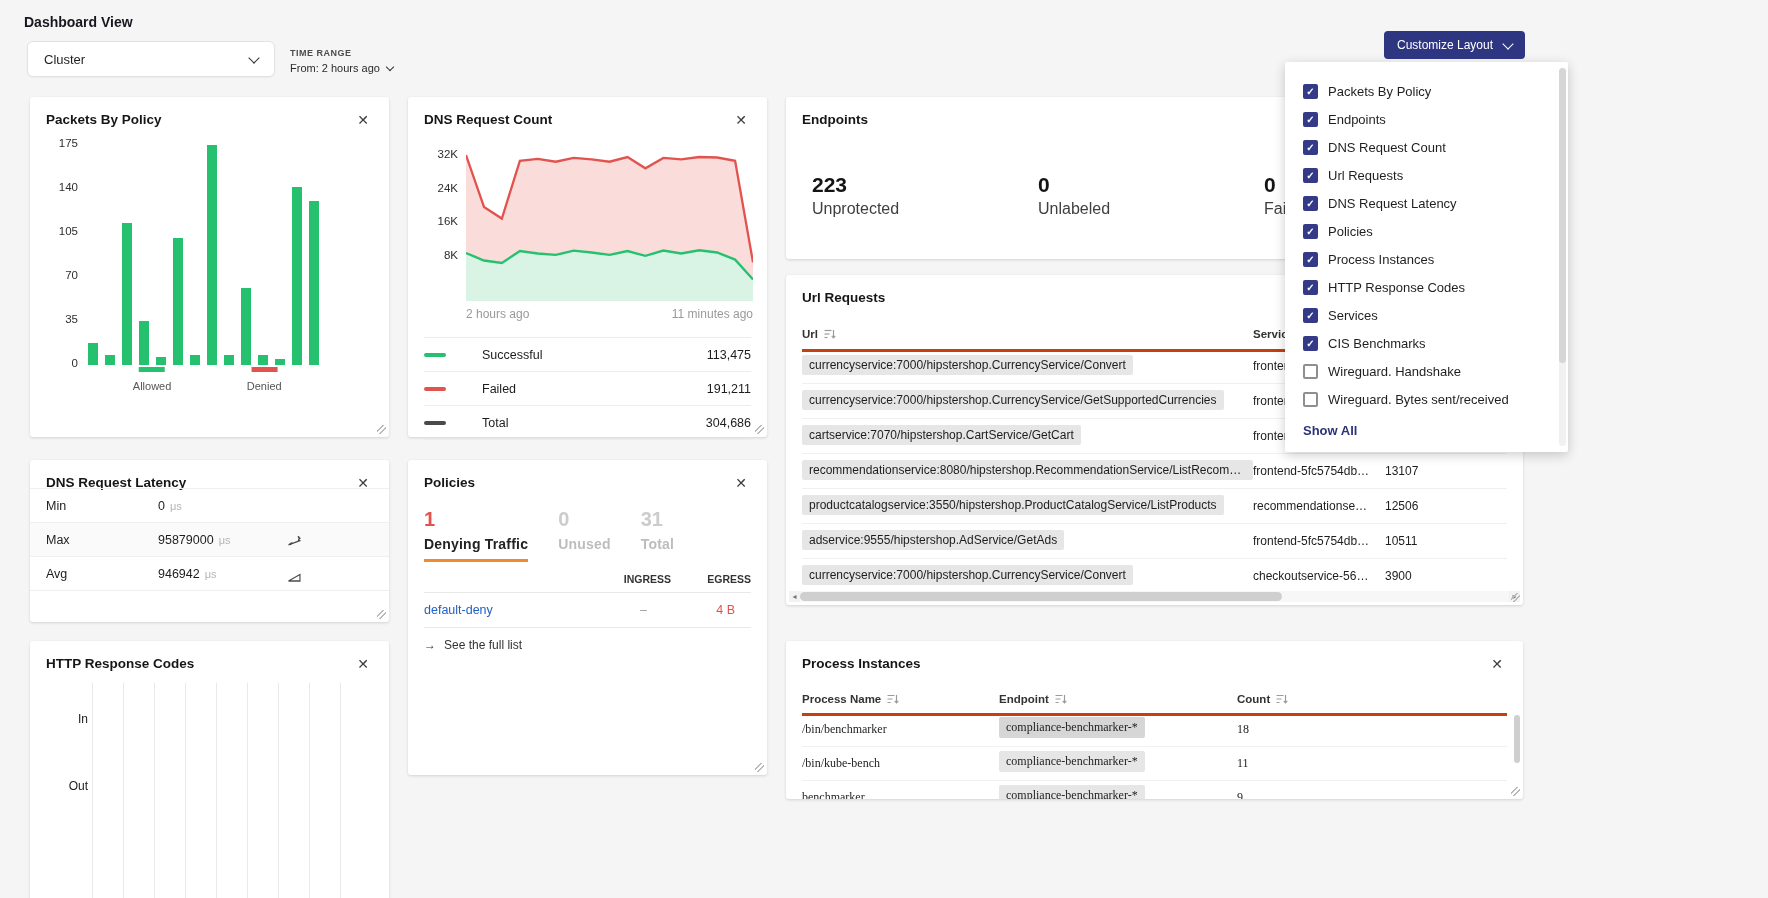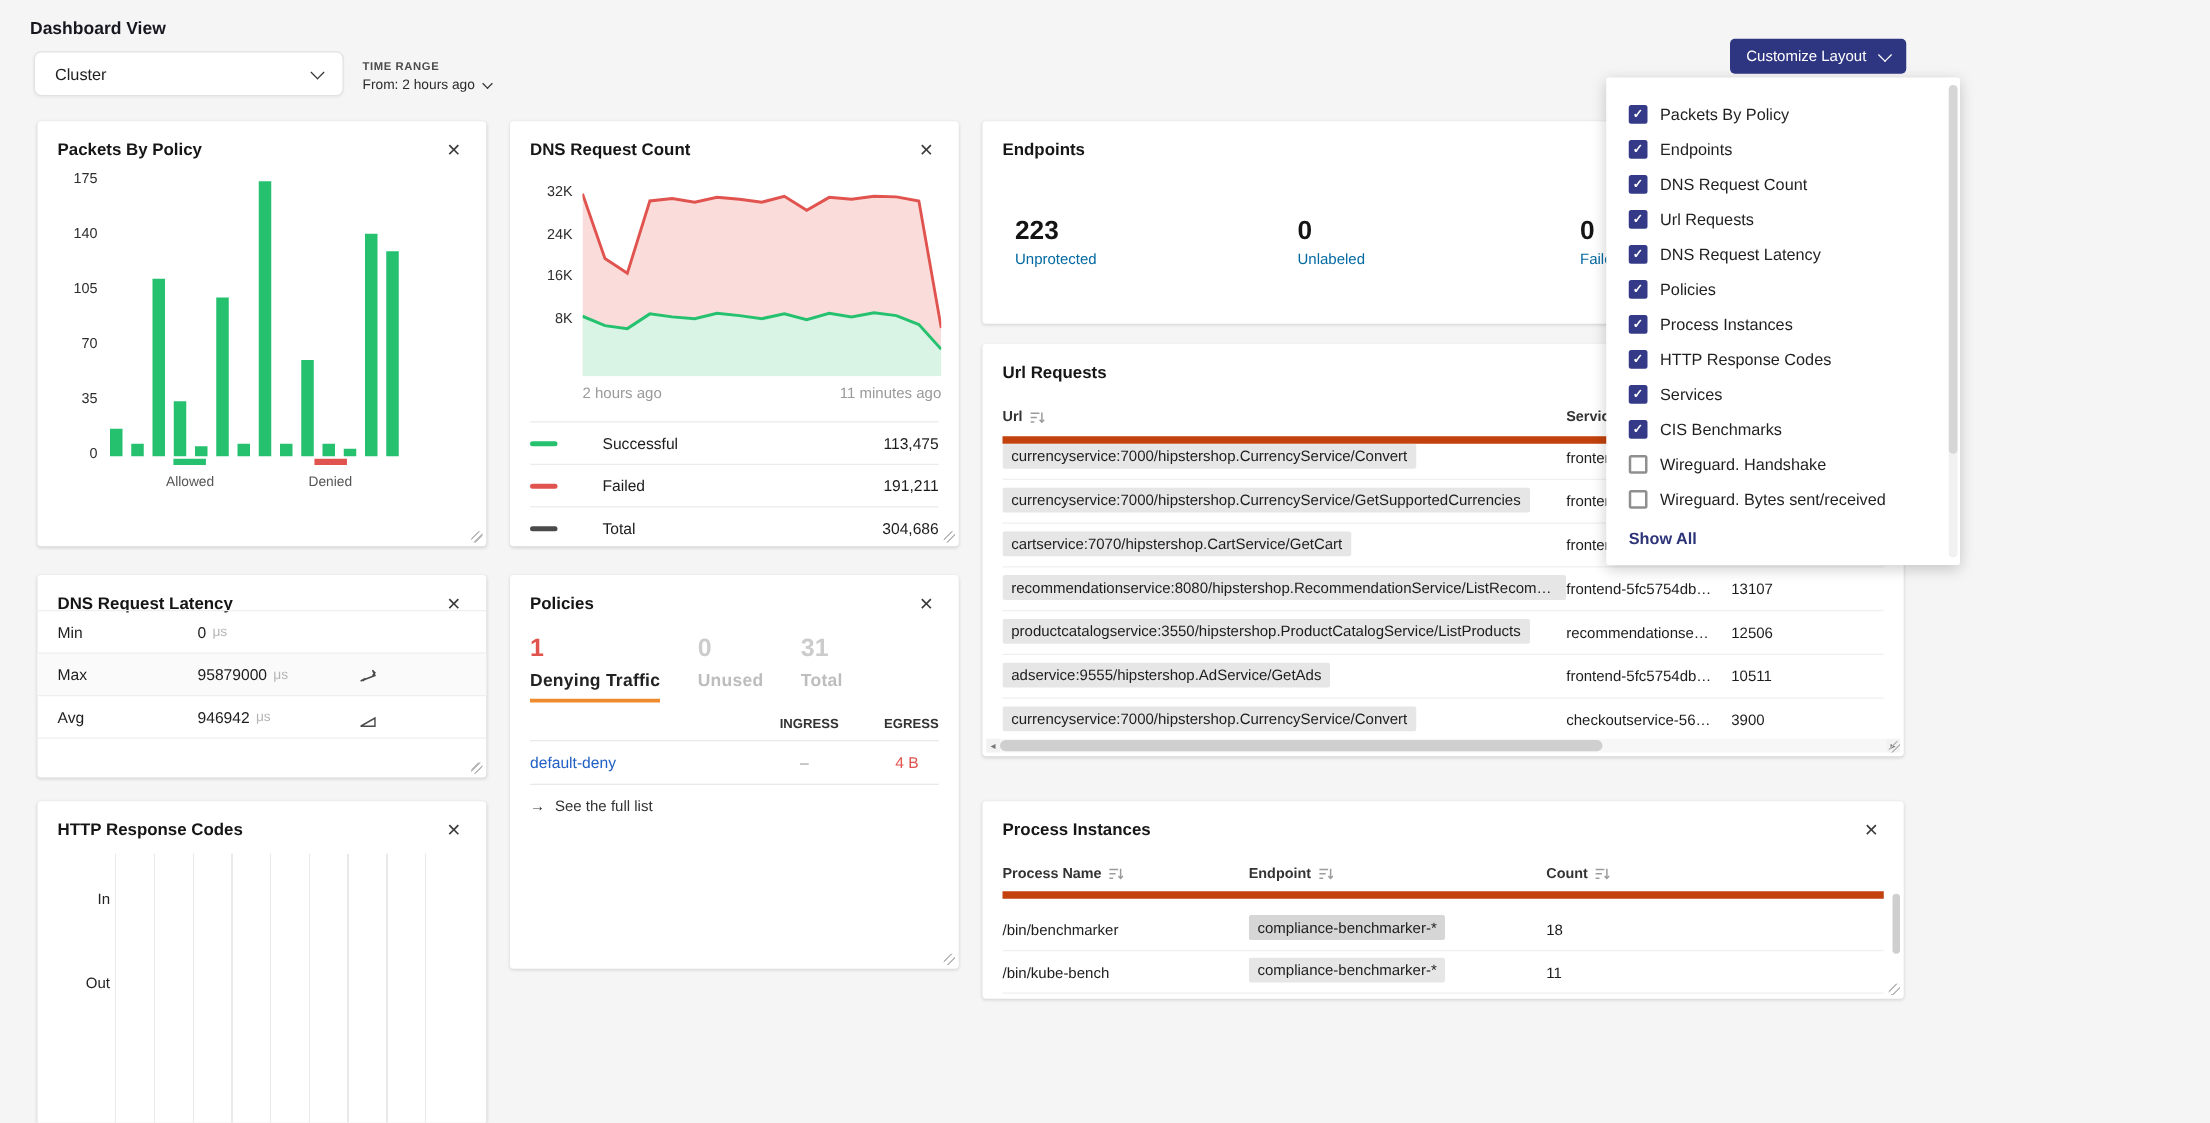--- a/index.html
+++ b/index.html
@@ -56,39 +56,39 @@
     font-size:12px;color:#9a9a9a;}
   .dc-legend{position:absolute;left:16px;right:16px;top:240px;}
   .legend-row{display:flex;align-items:center;height:33px;border-top:1px solid #ececec;font-size:12.5px;color:#1d1d1d;}
   .legend-row:last-child{border-bottom:1px solid #ececec;}
   .dash{width:22px;height:4px;border-radius:2px;margin-right:36px;}
   .lg-val{margin-left:auto;}
   
   .ep-stats{position:absolute;left:26px;top:76px;display:flex;}
   .ep-stat{width:226px;}
   .stat-value{font-size:21px;font-weight:700;color:#141414;}
-  .stat-label{font-size:12px;color:#0369a1;margin-top:3px;}
+  .stat-label{font-size:16px;color:#404040;margin-top:3px;}
   
   .tbl-head{position:absolute;left:16px;right:16px;display:flex;align-items:center;height:30px;
-    border-bottom:6px solid #c2410c;font-size:11.5px;font-weight:700;color:#333;justify-content:flex-end;}
+    border-bottom:3px solid #c2410c;font-size:11.5px;font-weight:700;color:#333;justify-content:flex-end;}
   .th{display:flex;align-items:center;gap:6px;}
   .sort-icon{display:inline-flex;cursor:pointer;}
   .tbl-body{position:absolute;left:16px;right:16px;}
   .trow{display:flex;align-items:center;height:34px;border-bottom:1px solid #f0f0f0;font-size:12px;color:#1d1d1d;}
   .td{box-sizing:border-box;}
   .col-url{width:451px;overflow:hidden;white-space:nowrap;}
   .col-svc{width:132px;overflow:hidden;text-overflow:ellipsis;white-space:nowrap;padding-right:8px;box-sizing:border-box;}
   .col-cnt{flex:1;}
   .chip{background:#e6e6e6;padding:3px 7px;border-radius:2px;display:inline-block;max-width:100%;
     overflow:hidden;text-overflow:ellipsis;box-sizing:border-box;white-space:nowrap;}
   .chip.hl{background:#d6d6d6;}
   #url-head{top:44px;}
   #url-body{top:74px;}
   #proc-head{top:44px;height:28px;}
-  #proc-body{top:86px;}
+  #proc-body{top:72px;font-family:Liberation Serif, serif;}
   #proc-body .trow{height:33px;}
   .col-pname{width:197px;}
   .col-pep{width:238px;overflow:hidden;white-space:nowrap;}
   .col-pcnt{flex:1;}
   
   .h-scroll{position:absolute;left:3px;right:3px;bottom:3px;height:11px;display:flex;align-items:center;}
   .h-arrow{width:11px;height:11px;font-size:8px;color:#777;display:flex;align-items:center;justify-content:center;
     background:#f2f2f2;cursor:pointer;}
   .h-track{flex:1;height:11px;background:#f7f7f7;position:relative;}
   .h-thumb{position:absolute;left:0;top:1px;height:9px;width:68%;background:#cfcfcf;border-radius:5px;cursor:grab;}

